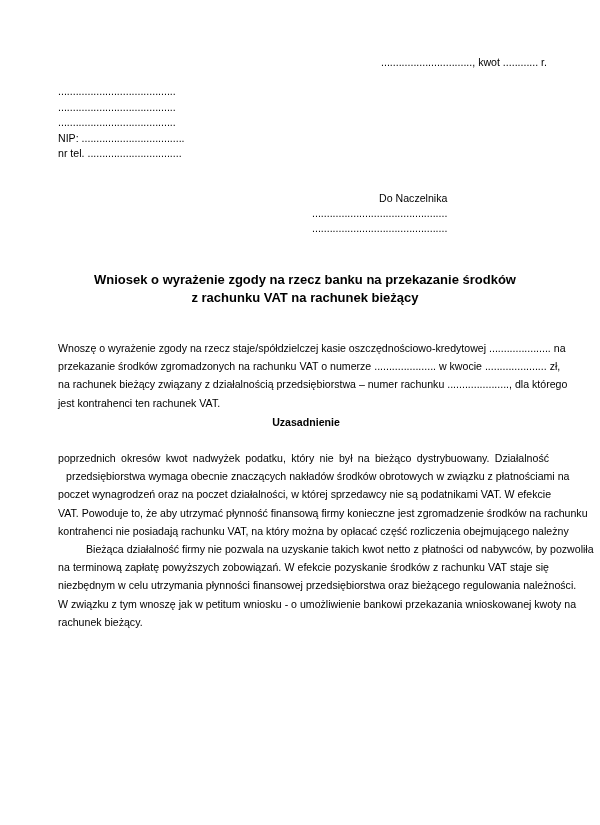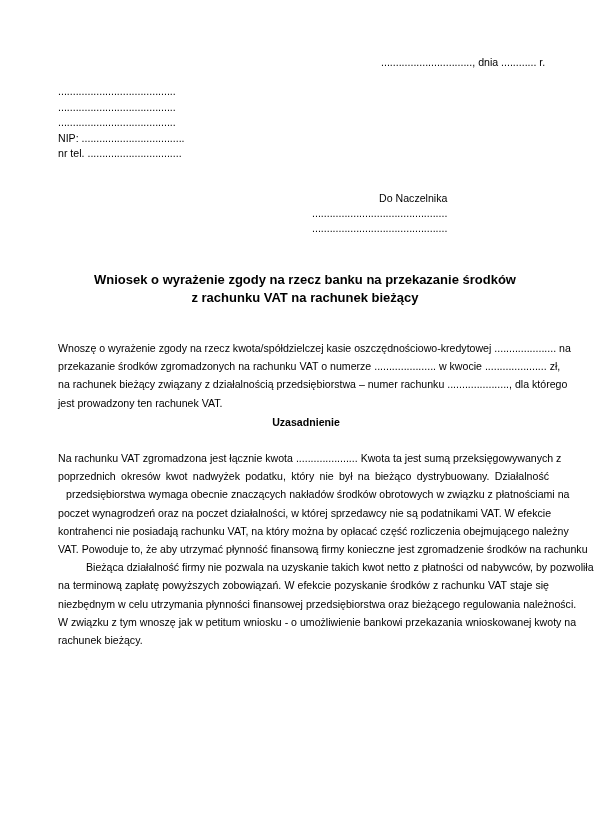--- a/index.html
+++ b/index.html
@@ -37,21 +37,21 @@
     .p1 { top: 339px; }
     .heading {
       left: 0; width: 612px; top: 416px; text-align: center;
       font-weight: bold; font-size: 10.6px;
     }
     .p2 { top: 449px; }
   </style>
 </head>
 <body>
 
-<div class="abs date-line">..............................., dnia ............ r.</div>
+<div class="abs date-line">..............................., kwot ............ r.</div>
 
 <div class="abs sender">
   <div class="line">........................................</div>
   <div class="line">........................................</div>
   <div class="line">........................................</div>
   <div class="line">NIP: ...................................</div>
   <div class="line">nr tel. ................................</div>
 </div>
 
 <div class="abs recipient">
@@ -59,33 +59,32 @@
   <div class="line">..............................................</div>
   <div class="line">..............................................</div>
 </div>
 
 <div class="abs title">
   <div>Wniosek o wyrażenie zgody na rzecz banku na przekazanie środków</div>
   <div>z rachunku VAT na rachunek bieżący</div>
 </div>
 
 <div class="para p1">
-  <span class="row" style="display: block;">Wnoszę o wyrażenie zgody na rzecz kwota/spółdzielczej kasie oszczędnościowo-kredytowej ..................... na</span>
+  <span class="row" style="display: block;">Wnoszę o wyrażenie zgody na rzecz staje/spółdzielczej kasie oszczędnościowo-kredytowej ..................... na</span>
   <span class="row" style="display: block;">przekazanie środków zgromadzonych na rachunku VAT o numerze ..................... w kwocie ..................... zł,</span>
   <span class="row" style="display: block;">na rachunek bieżący związany z działalnością przedsiębiorstwa – numer rachunku ....................., dla którego</span>
-  <span class="row last">jest prowadzony ten rachunek VAT.</span>
+  <span class="row last">jest kontrahenci ten rachunek VAT.</span>
 </div>
 
 <div class="abs heading">Uzasadnienie</div>
 
 <div class="para p2">
-  <span class="row" style="display: block;">Na rachunku VAT zgromadzona jest łącznie kwota ..................... Kwota ta jest sumą przeksięgowywanych z</span>
   <span class="row" style="display: block; word-spacing: 2.36364px;">poprzednich okresów kwot nadwyżek podatku, który nie był na bieżąco dystrybuowany. Działalność</span>
   <span class="row" style="display: block; margin-left: 8px;">przedsiębiorstwa wymaga obecnie znaczących nakładów środków obrotowych w związku z płatnościami na</span>
   <span class="row" style="display: block;">poczet wynagrodzeń oraz na poczet działalności, w której sprzedawcy nie są podatnikami VAT. W efekcie</span>
+  <span class="row" style="display: block;">VAT. Powoduje to, że aby utrzymać płynność finansową firmy konieczne jest zgromadzenie środków na rachunku</span>
   <span class="row" style="display: block;">kontrahenci nie posiadają rachunku VAT, na który można by opłacać część rozliczenia obejmującego należny</span>
-  <span class="row" style="display: block;">VAT. Powoduje to, że aby utrzymać płynność finansową firmy konieczne jest zgromadzenie środków na rachunku</span>
   <span class="row" style="display: block; margin-left: 28px;">Bieżąca działalność firmy nie pozwala na uzyskanie takich kwot netto z płatności od nabywców, by pozwoliła</span>
   <span class="row" style="display: block; word-spacing: 0.153846px;">na terminową zapłatę powyższych zobowiązań. W efekcie pozyskanie środków z rachunku VAT staje się</span>
   <span class="row" style="display: block;">niezbędnym w celu utrzymania płynności finansowej przedsiębiorstwa oraz bieżącego regulowania należności.</span>
   <span class="row" style="display: block;">W związku z tym wnoszę jak w petitum wniosku - o umożliwienie bankowi przekazania wnioskowanej kwoty na</span>
   <span class="row last">rachunek bieżący.</span>
 </div>
 
 </body></html>

